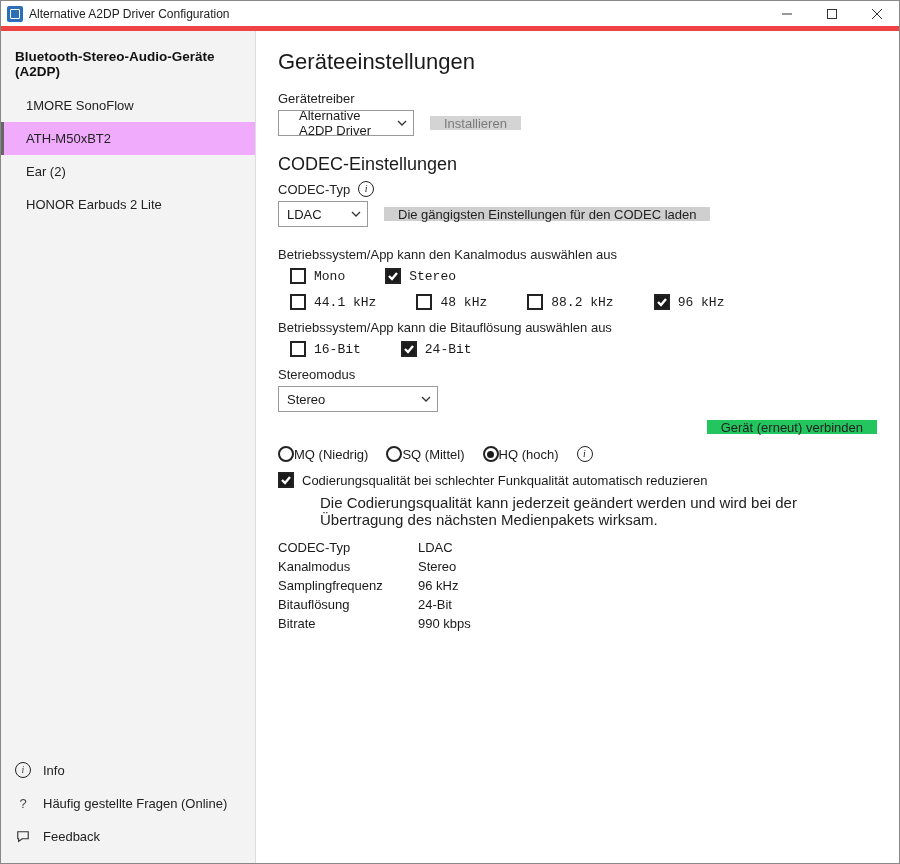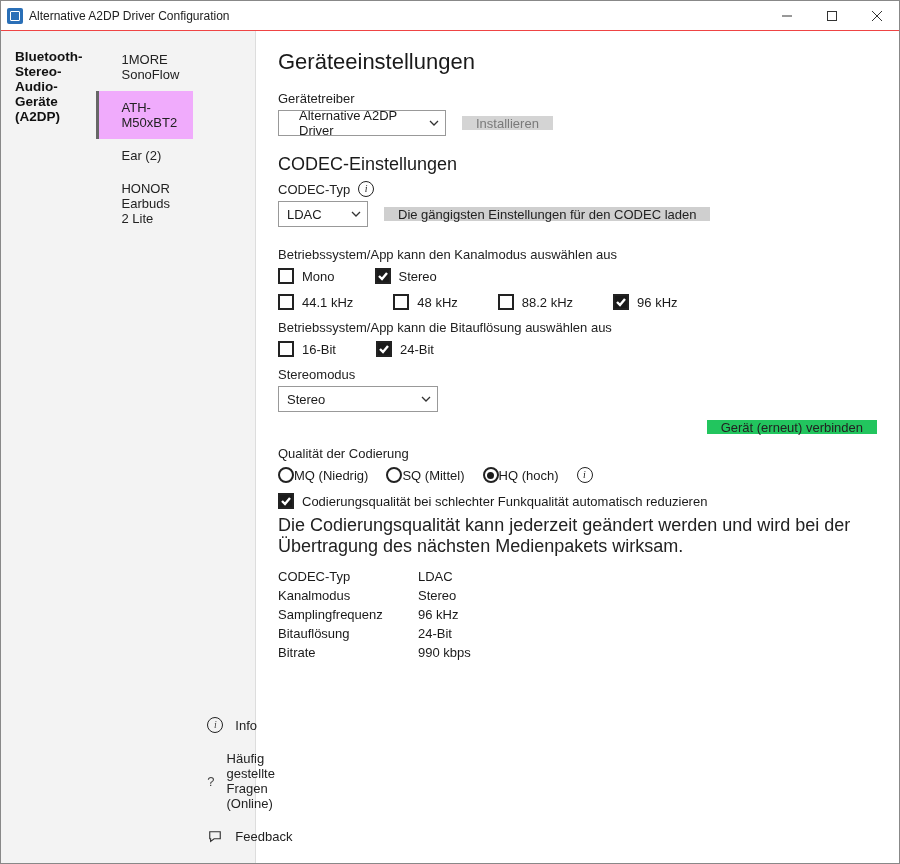--- a/index.html
+++ b/index.html
@@ -13,21 +13,21 @@
     overflow: hidden;
     display: flex;
     flex-direction: column;
     border: 1px solid #888;
   }
   
   .titlebar {
     display: flex;
     align-items: center;
     height: 30px;
-    border-bottom: 1px solid #ef4444;
+    border-bottom: 5px solid #ef4444;
     padding: 0 0 0 6px;
     background: #fff;
   }
   .titlebar .app-icon {
     width: 16px; height: 16px;
     background: #2a6fb7;
     border-radius: 2px;
     margin-right: 6px;
     position: relative;
   }
@@ -39,21 +39,21 @@
   .win-btn { width: 45px; height: 29px; display:flex; align-items:center; justify-content:center; cursor: default; }
   .win-btn svg { width:10px; height:10px; stroke:#333; stroke-width:1; fill:none; }
 
   
   .body { flex: 1; display: flex; min-height: 0; }
   .sidebar {
     width: 255px;
     background: #f3f3f3;
     border-right: 1px solid #ddd;
     display: flex;
-    flex-direction: row;
+    flex-direction: column;
     padding-top: 12px;
   }
   .sidebar-title {
     font-weight: 600;
     font-size: 13.5px;
     padding: 6px 14px 10px 14px;
     color: #111;
   }
   .dev-list { list-style: none; }
   .dev-item {
@@ -90,48 +90,48 @@
   }
   h1 { font-size: 22px; font-weight: 400; margin-bottom: 16px; }
   h2 { font-size: 18px; font-weight: 400; margin: 18px 0 6px 0; }
   .label { font-size: 13px; color: #222; margin: 6px 0 4px 0; display:flex; align-items:center; gap:8px;}
   .row { display: flex; align-items: center; gap: 16px; margin-bottom: 4px; }
   .select {
     display: inline-flex; align-items: center; justify-content: space-between;
     border: 1px solid #999; height: 26px; padding: 0 6px 0 8px;
     font-size: 13px; min-width: 80px; background: #fff;
   }
-  .select.wide { width: 168px; padding-left: 20px; }
+  .select.wide { width: 136px; padding-left: 20px; }
   .select.med { width: 160px; }
   .select .chev { margin-left: 10px; }
   .chev svg { width:10px; height:10px; stroke:#333; stroke-width:1.3; fill:none; }
   .btn {
     background: #cfcfcf; border: none; height: 14px; padding: 0 14px;
     font-size: 13px; color: #222; cursor: default;
   }
   .btn.disabled { color: #7a7a7a; background:#d4d4d4; }
   .btn.light { background: #22c55e; }
   .section-gap { height: 10px; }
 
-  .checkrow { display:flex; gap: 40px; margin: 6px 0 10px 0; flex-wrap: wrap;}
+  .checkrow { display:flex; gap: 40px; margin: 6px 0 10px 12px; flex-wrap: wrap; font-family: Liberation Mono, monospace;}
   .check { display:flex; align-items:center; gap:8px; font-size:13px; }
   .cbox { width:16px; height:16px; border:2px solid #222; display:inline-flex; align-items:center; justify-content:center; }
   .cbox.checked { background:#1a1a1a; }
   .cbox.checked svg { width:10px; height:10px; stroke:#fff; stroke-width:2.4; fill:none; }
 
   .radiorow { display:flex; gap: 18px; align-items:center; margin: 6px 0 10px 0;}
   .radio { display:flex; align-items:center; font-size:13px;}
   .rdot { width:16px; height:16px; border:2px solid #222; border-radius:50%; display:inline-flex; align-items:center; justify-content:center;}
   .rdot .inner { width:7px; height:7px; border-radius:50%; background:#1a1a1a; display:none;}
   .rdot.checked .inner{ display:block; }
 
   .info-icon { width:16px; height:16px; border:1.5px solid #222; border-radius:50%; display:inline-flex; align-items:center; justify-content:center; font-size:10px; font-style:italic; font-family:Georgia,serif; line-height:1;}
 
   .right-align { display:flex; justify-content:flex-end; margin: 8px 0 12px 0;}
-  .note { font-size: 18px; color: #222; margin-top:4px; }
+  .note { font-size: 15px; color: #222; margin-top:4px;margin-left:42px; }
 
   .status-table { margin-top: 10px; }
   .status-row { display:flex; font-size:13px; padding: 2px 0;}
   .status-row .k { width: 140px; }
 </style>
 </head>
 <body>
 
 <div class="titlebar">
   <div class="app-icon"></div>
@@ -280,21 +280,20 @@
         <span class="chev"><svg viewBox="0 0 10 10">
               <polyline points="1,3 5,7 9,3"></polyline>
             </svg></span>
       </div>
     </div>
 
     <div class="right-align">
       <button class="btn light">Gerät (erneut) verbinden</button>
     </div>
 
-    <div class="label">Qualität der Codierung</div>
     <div class="radiorow">
       <label class="radio">
         <span class="rdot"></span>
         <span>MQ (Niedrig)</span>
       </label>
       <label class="radio">
         <span class="rdot"></span>
         <span>SQ (Mittel)</span>
       </label>
       <label class="radio">

